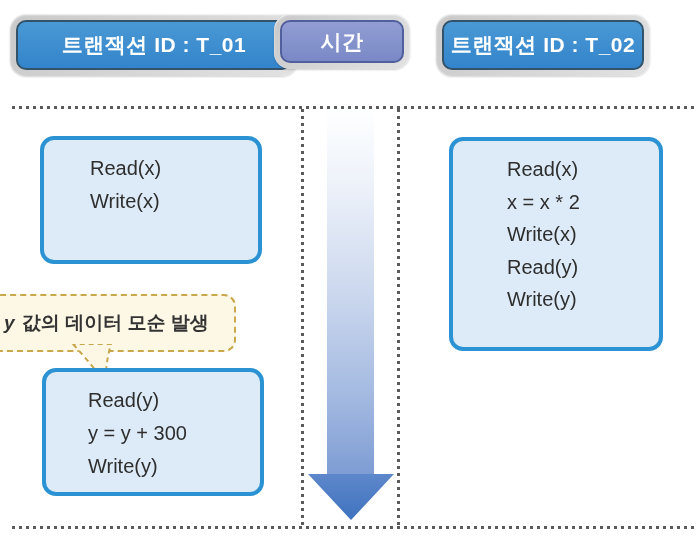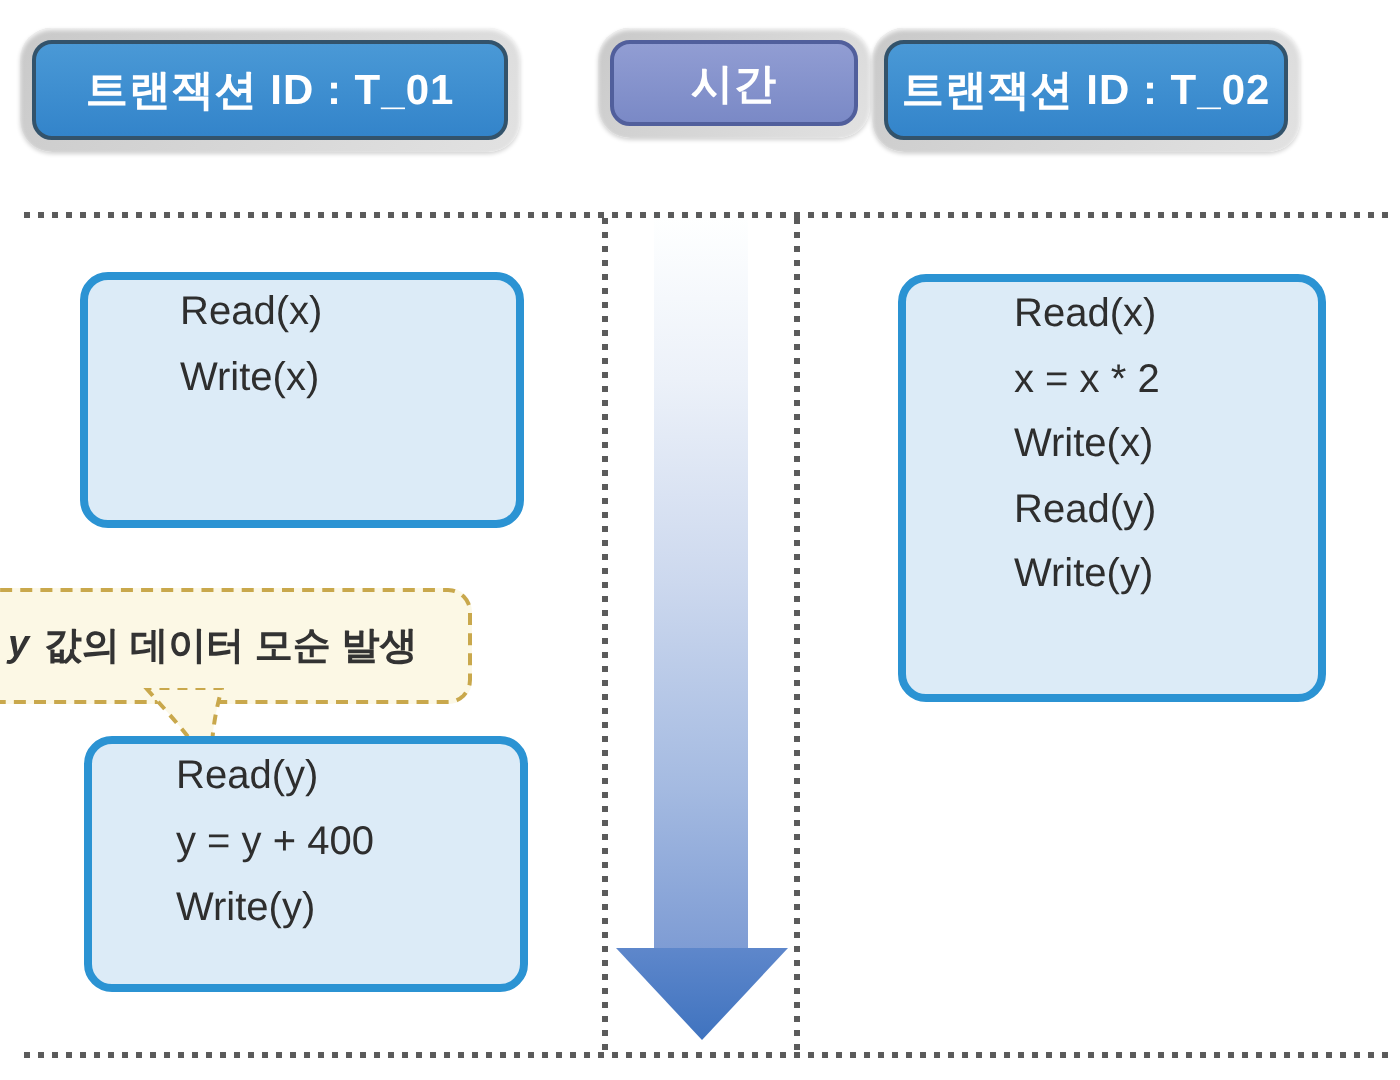--- a/index.html
+++ b/index.html
@@ -43,46 +43,46 @@
   .arrow-head{
     position:absolute;left:308px;top:474px;width:86px;height:46px;
     background:linear-gradient(to bottom,#5e87cb,#3f73bf);
     clip-path:polygon(0 0,100% 0,50% 100%);
   }
   
   .code-box{
     position:absolute;background:#dcebf7;border:4px solid #2b93d3;border-radius:14px;
     box-sizing:border-box;color:#2e2e2e;font-size:20px;
   }
-  .code-box .pad{padding-top:0;}
+  .code-box .pad{padding-top:12px;}
   .code-line{line-height:33px;white-space:pre;}
   #t1-box1 .pad{padding-left:46px;}
   #t1-box2 .pad{padding-left:42px;}
   #t2-box1 .pad{padding-left:54px;}
   #t2-box1 .code-line{line-height:32.5px;}
   
   .callout{
     position:absolute;left:-22px;top:294px;width:258px;height:58px;
     background:#fcf8e5;border:2px dashed #c9a84c;border-radius:12px;
     box-sizing:border-box;display:flex;align-items:center;
     font-size:19px;font-weight:bold;color:#333333;padding-left:24px;white-space:pre;
   }
   .callout .var{font-style:italic;margin-right:2px;}
   .callout-tail{position:absolute;left:60px;top:344px;width:64px;height:48px;}
 </style>
 </head>
 <body>
 
 <div id="stage">
 
-  <div class="capsule" style="left:10px;top:14px;width:250px;height:62px;">
+  <div class="capsule" style="left:10px;top:14px;width:250px;height:62px;padding-left:38px;">
     <div class="capsule-inner blue">트랜잭션 ID : T_01</div>
   </div>
 
-  <div class="capsule" style="left:299px;top:14px;width:136px;height:55px;">
+  <div class="capsule" style="left:274px;top:14px;width:136px;height:55px;">
     <div class="capsule-inner purple">시간</div>
   </div>
 
   <div class="capsule" style="left:436px;top:14px;width:214px;height:62px;">
     <div class="capsule-inner blue">트랜잭션 ID : T_02</div>
   </div>
 
   <div class="hdots" style="left:12px;top:106px;width:686px;"></div>
   <div class="hdots" style="left:12px;top:526px;width:686px;"></div>
   <div class="vdots" style="left:301px;top:109px;height:418px;"></div>
@@ -101,21 +101,21 @@
   <div class="callout">
     <span class="var">y</span><span> 값의 데이터 모순 발생</span>
   </div>
   <svg class="callout-tail" viewBox="0 0 64 48">
     <path d="M 13 0 C 27 16 39 28 46 44 C 45 28 47 14 51 0 Z" fill="#fcf8e5" stroke="#c9a84c" stroke-width="2" stroke-dasharray="5 4"></path>
   </svg>
 
   <div id="t1-box2" class="code-box" style="left:42px;top:368px;width:222px;height:128px;">
     <div class="pad">
         <div class="code-line">Read(y)</div>
-        <div class="code-line">y = y + 400</div>
+        <div class="code-line">y = y + 300</div>
         <div class="code-line">Write(y)</div>
       </div>
   </div>
 
   <div id="t2-box1" class="code-box" style="left:449px;top:137px;width:214px;height:214px;">
     <div class="pad">
         <div class="code-line">Read(x)</div>
         <div class="code-line">x = x * 2</div>
         <div class="code-line">Write(x)</div>
         <div class="code-line">Read(y)</div>

